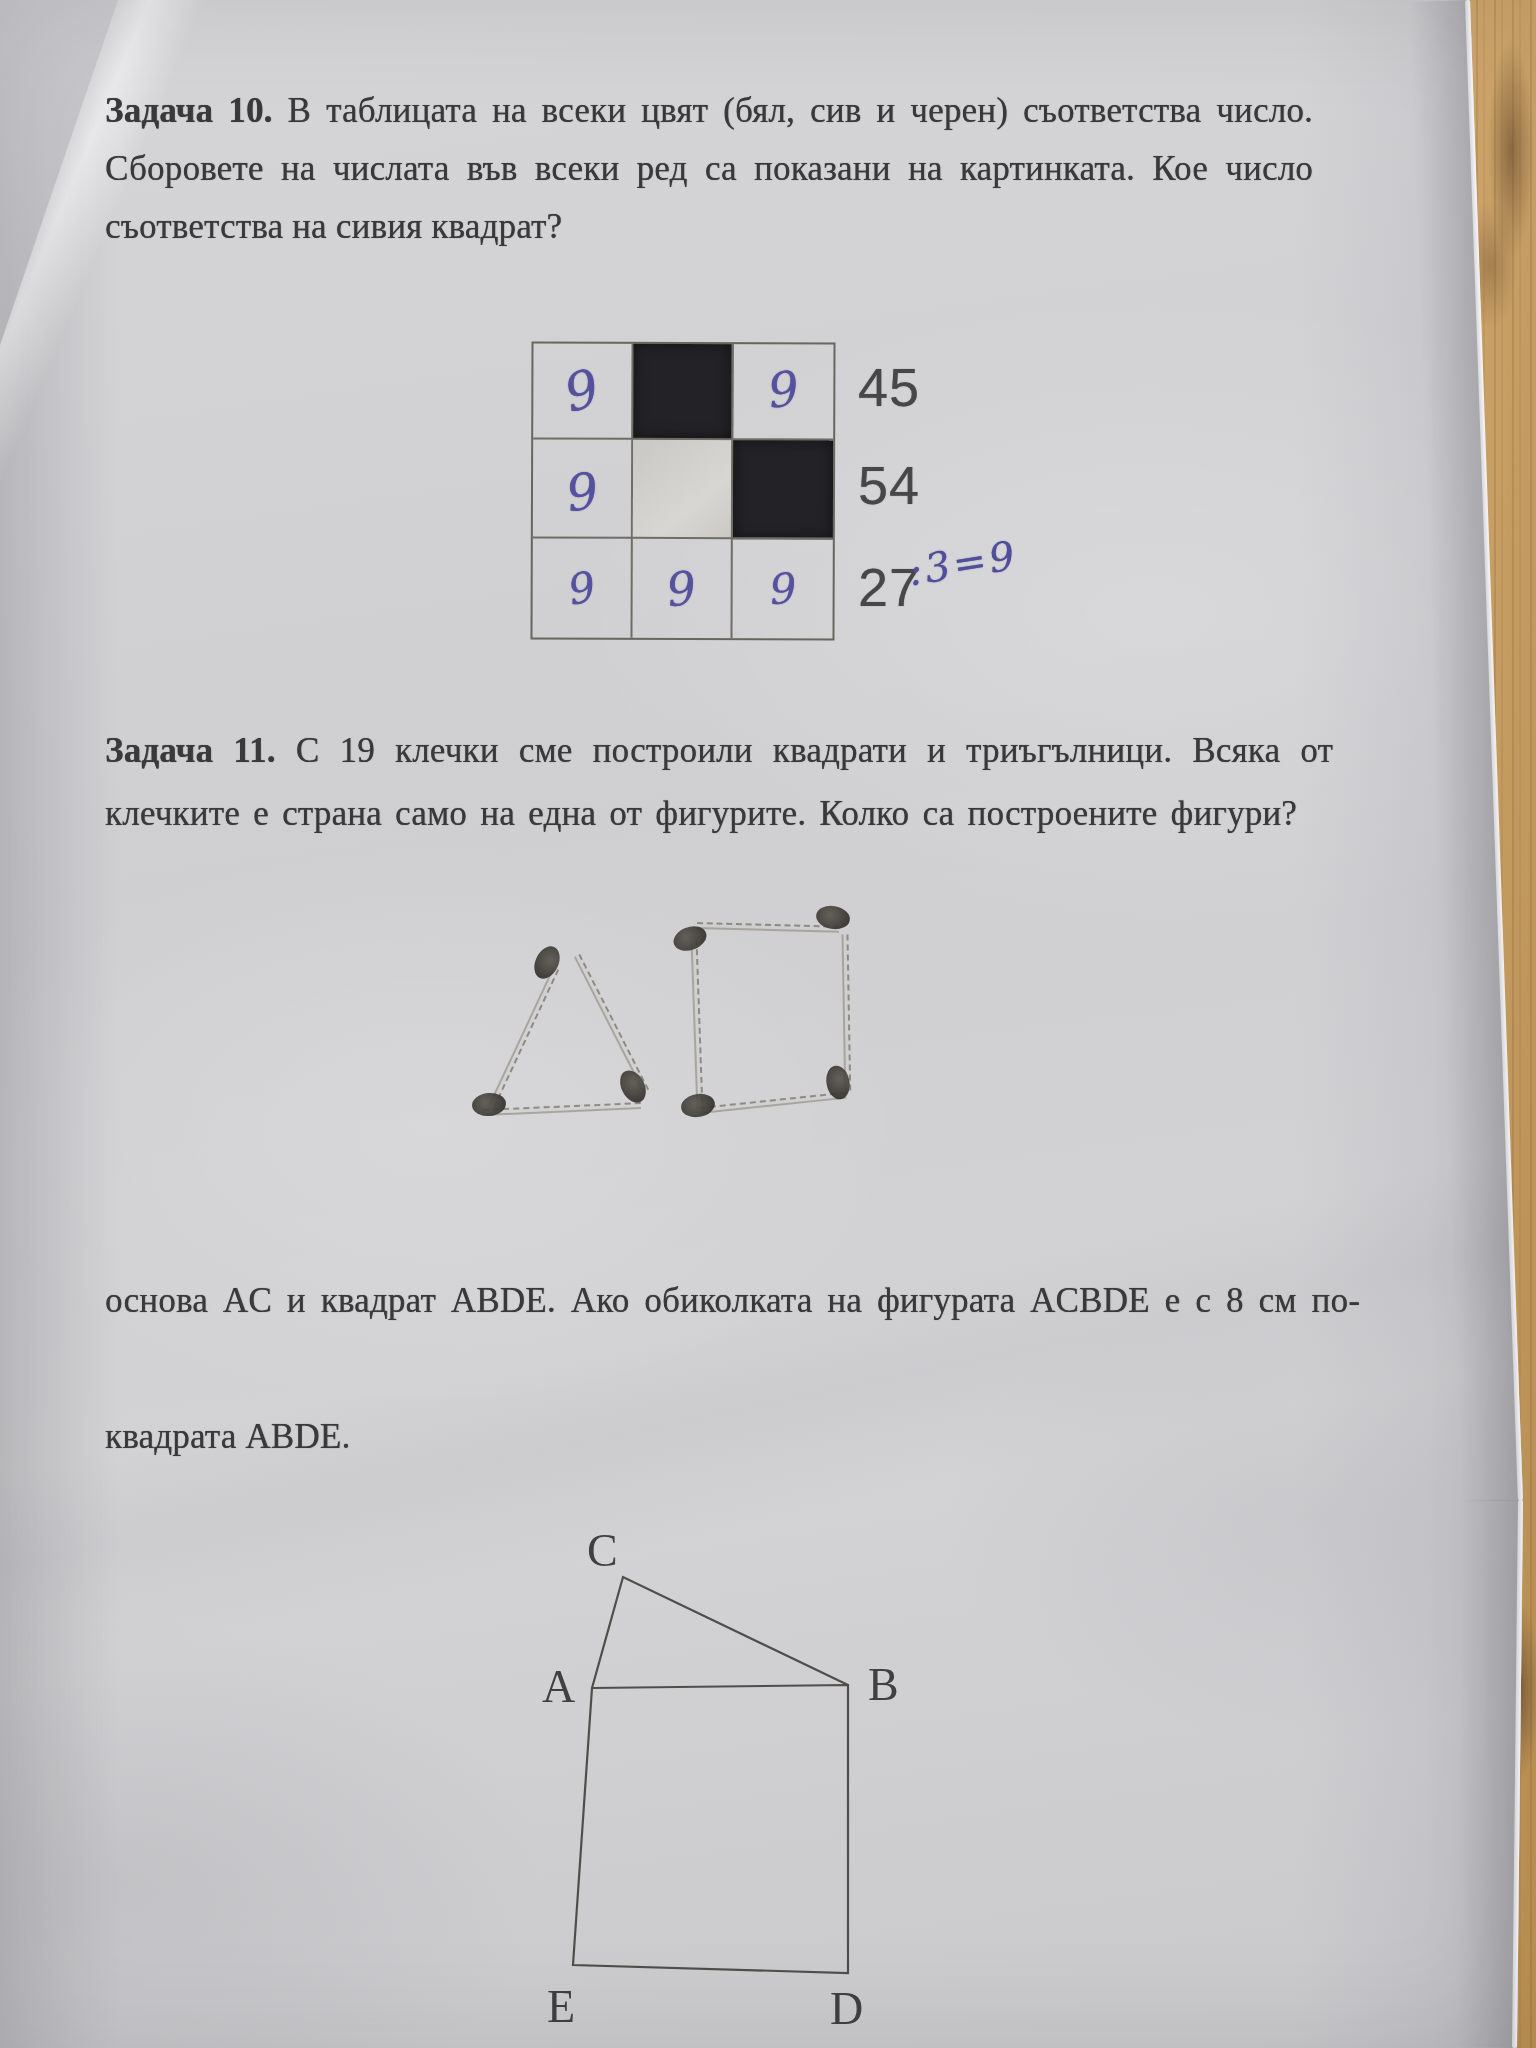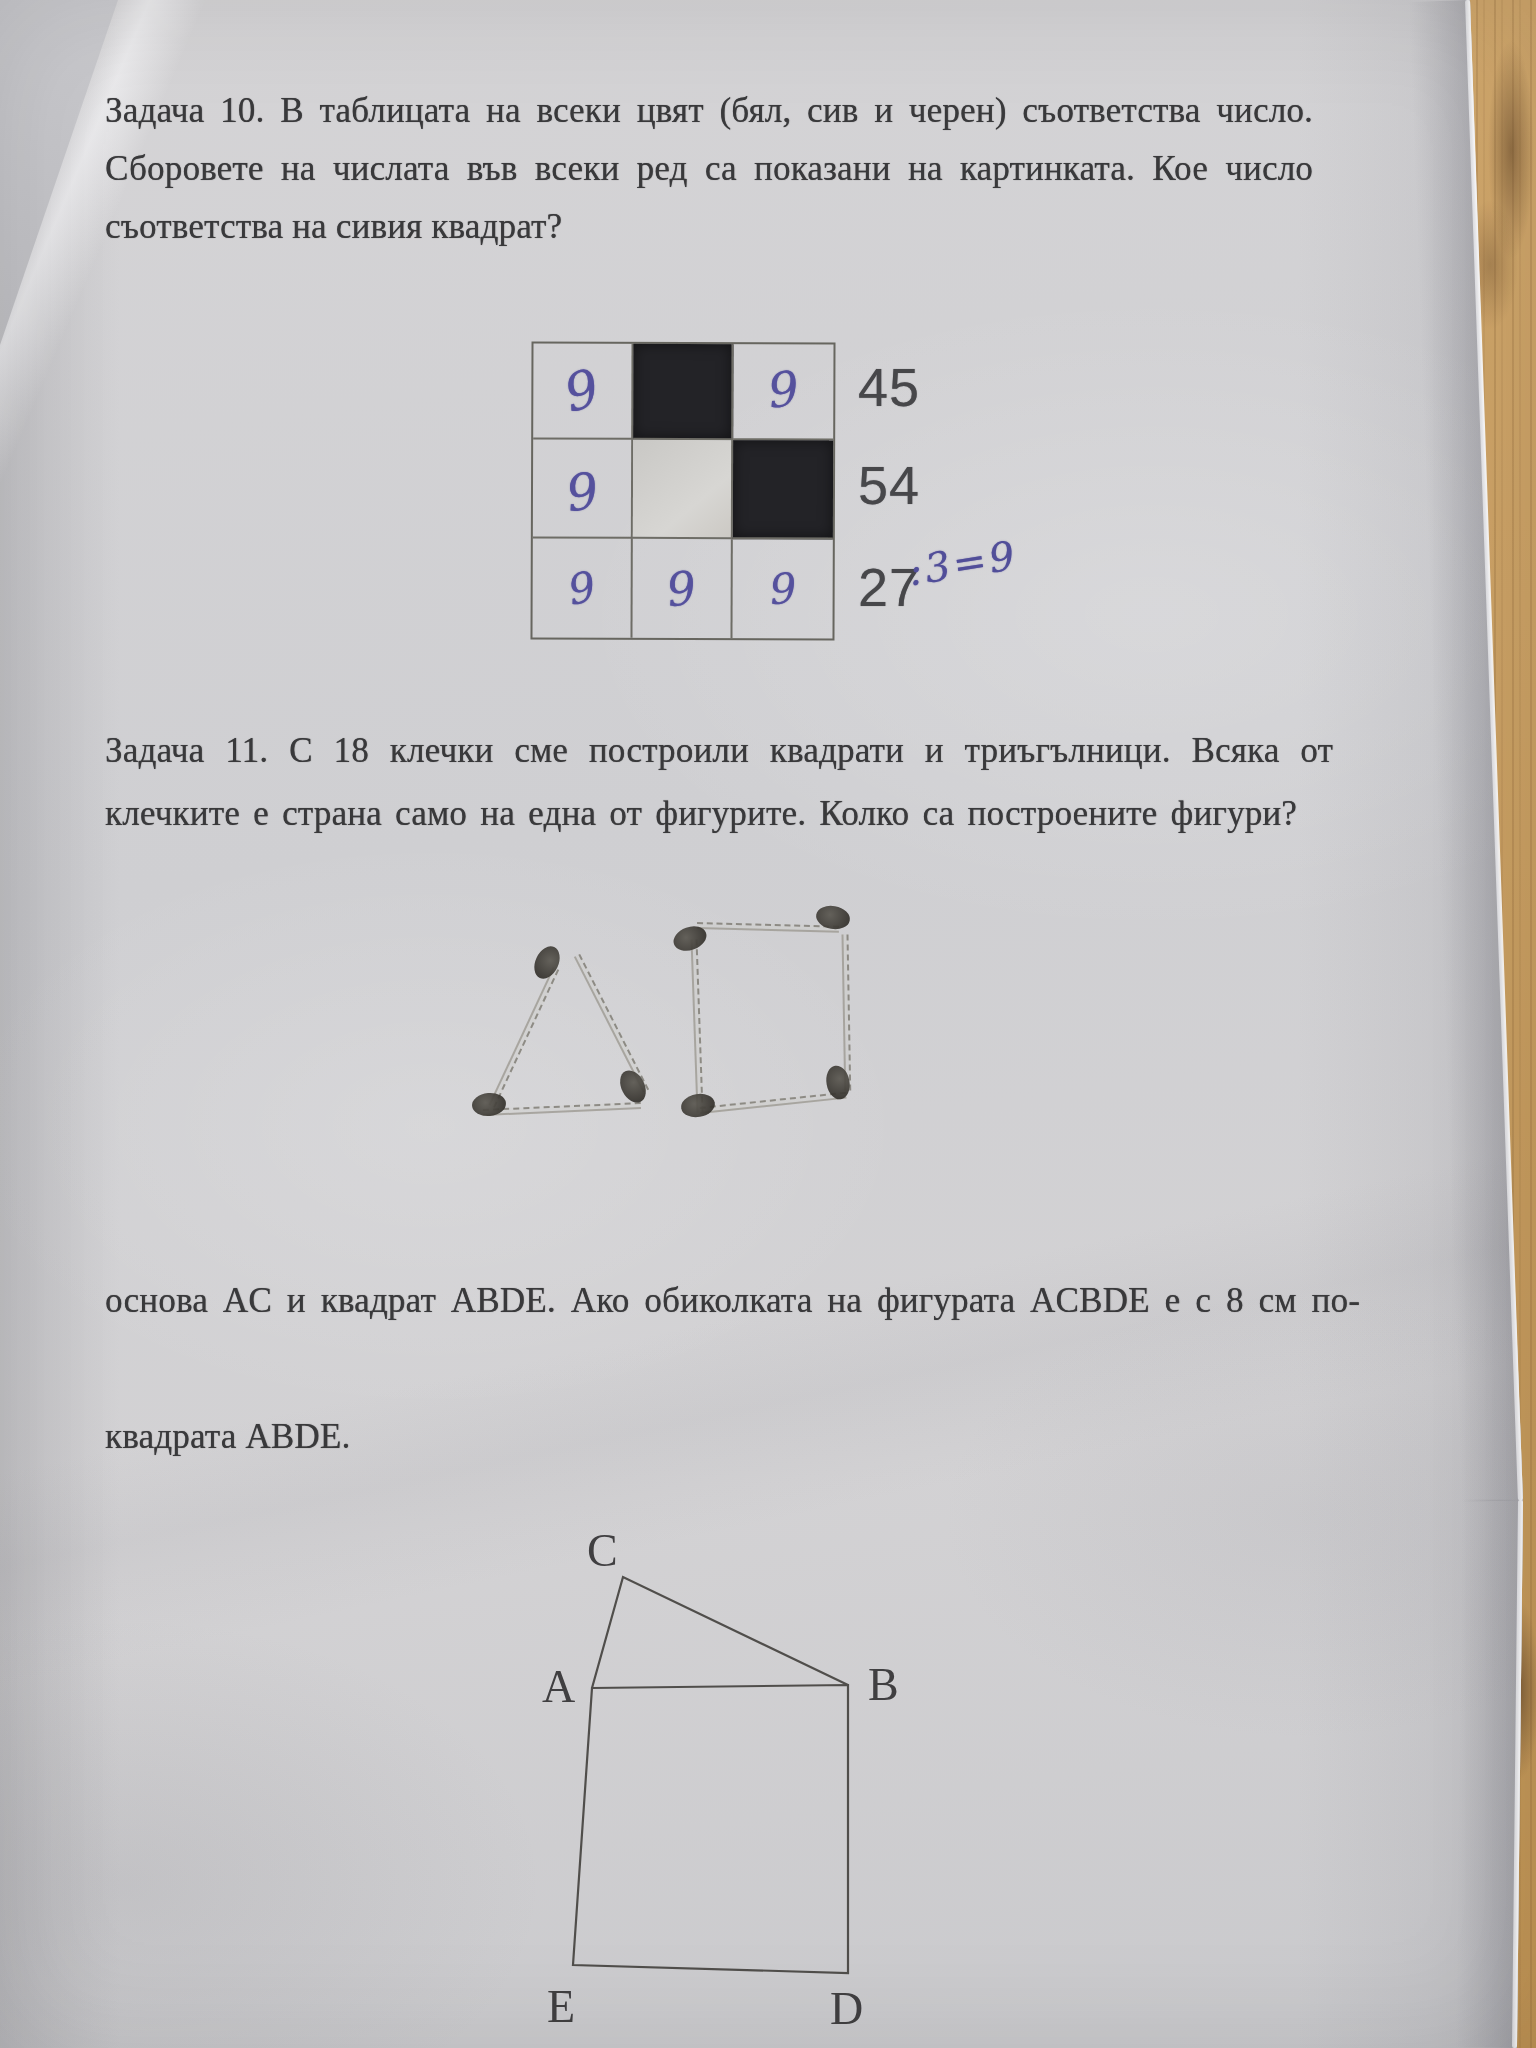--- a/index.html
+++ b/index.html
@@ -43,21 +43,21 @@
   .edge-strip.s1{left:1470px;top:0;width:1501px;transform:rotate(87.98deg);}
   .edge-strip.s2{left:1523px;top:1500px;width:548px;transform:rotate(90.63deg);}
   .edge-shade{position:absolute;height:70px;transform-origin:0 0;
     background:linear-gradient(to bottom,rgba(100,100,110,0.26),rgba(100,100,110,0) 85%);}
   .edge-shade.s1{left:1468px;top:0;width:1501px;transform:rotate(87.98deg);}
   .edge-shade.s2{left:1521px;top:1500px;width:548px;transform:rotate(90.63deg);}
 
   .line{position:absolute;left:105px;font-size:35px;line-height:46px;color:#39393b;
     text-shadow:0.3px 0 0.8px rgba(57,57,59,0.85);letter-spacing:0.2px;}
   .just{text-align:justify;text-align-last:justify;}
-  .tlabel{font-weight:400;margin-top:32px;}
+  .tlabel{font-weight:700;margin-top:32px;}
 
   
   .grid{position:absolute;left:531px;top:342px;width:304px;height:298px;
     display:grid;grid-template-columns:100px 100px 100px;grid-template-rows:96px 99px 99px;
     border:2px solid #67665f;box-sizing:border-box;transform:rotate(0.2deg);}
   .cell{border-right:2px solid #6e6d66;border-bottom:2px solid #6e6d66;
     display:flex;align-items:center;justify-content:center;}
   .cell:nth-child(3n){border-right:none;}
   .cell:nth-child(n+7){border-bottom:none;}
   .cell-white{background:transparent;}
@@ -145,21 +145,21 @@
         </div>
       <div class="cell cell-white">
           <span class="nine n22">9</span>
         </div>
     </div>
     <div class="sum sum1">45</div>
     <div class="sum sum2">54</div>
     <div class="sum sum3">27</div>
     <div class="annot">:3=9</div>
 
-    <div class="line just" style="top:728px;width:1228px;"><span class="tlabel">Задача 11.</span> <span>С 18 клечки сме построили квадрати и триъгълници. Всяка от</span></div>
+    <div class="line just" style="top:728px;width:1228px;"><span class="tlabel">Задача 11.</span> <span>С 19 клечки сме построили квадрати и триъгълници. Всяка от</span></div>
     <div class="line just" style="top:791px;width:1192px;">клечките е страна само на една от фигурите. Колко са построените фигури?</div>
 
     <div>
       <div class="stick st-l"></div>
       <div class="stick st-r"></div>
       <div class="stick st-b"></div>
       <div class="head h-apex"></div>
       <div class="head h-bl"></div>
       <div class="head h-br"></div>
     </div>

